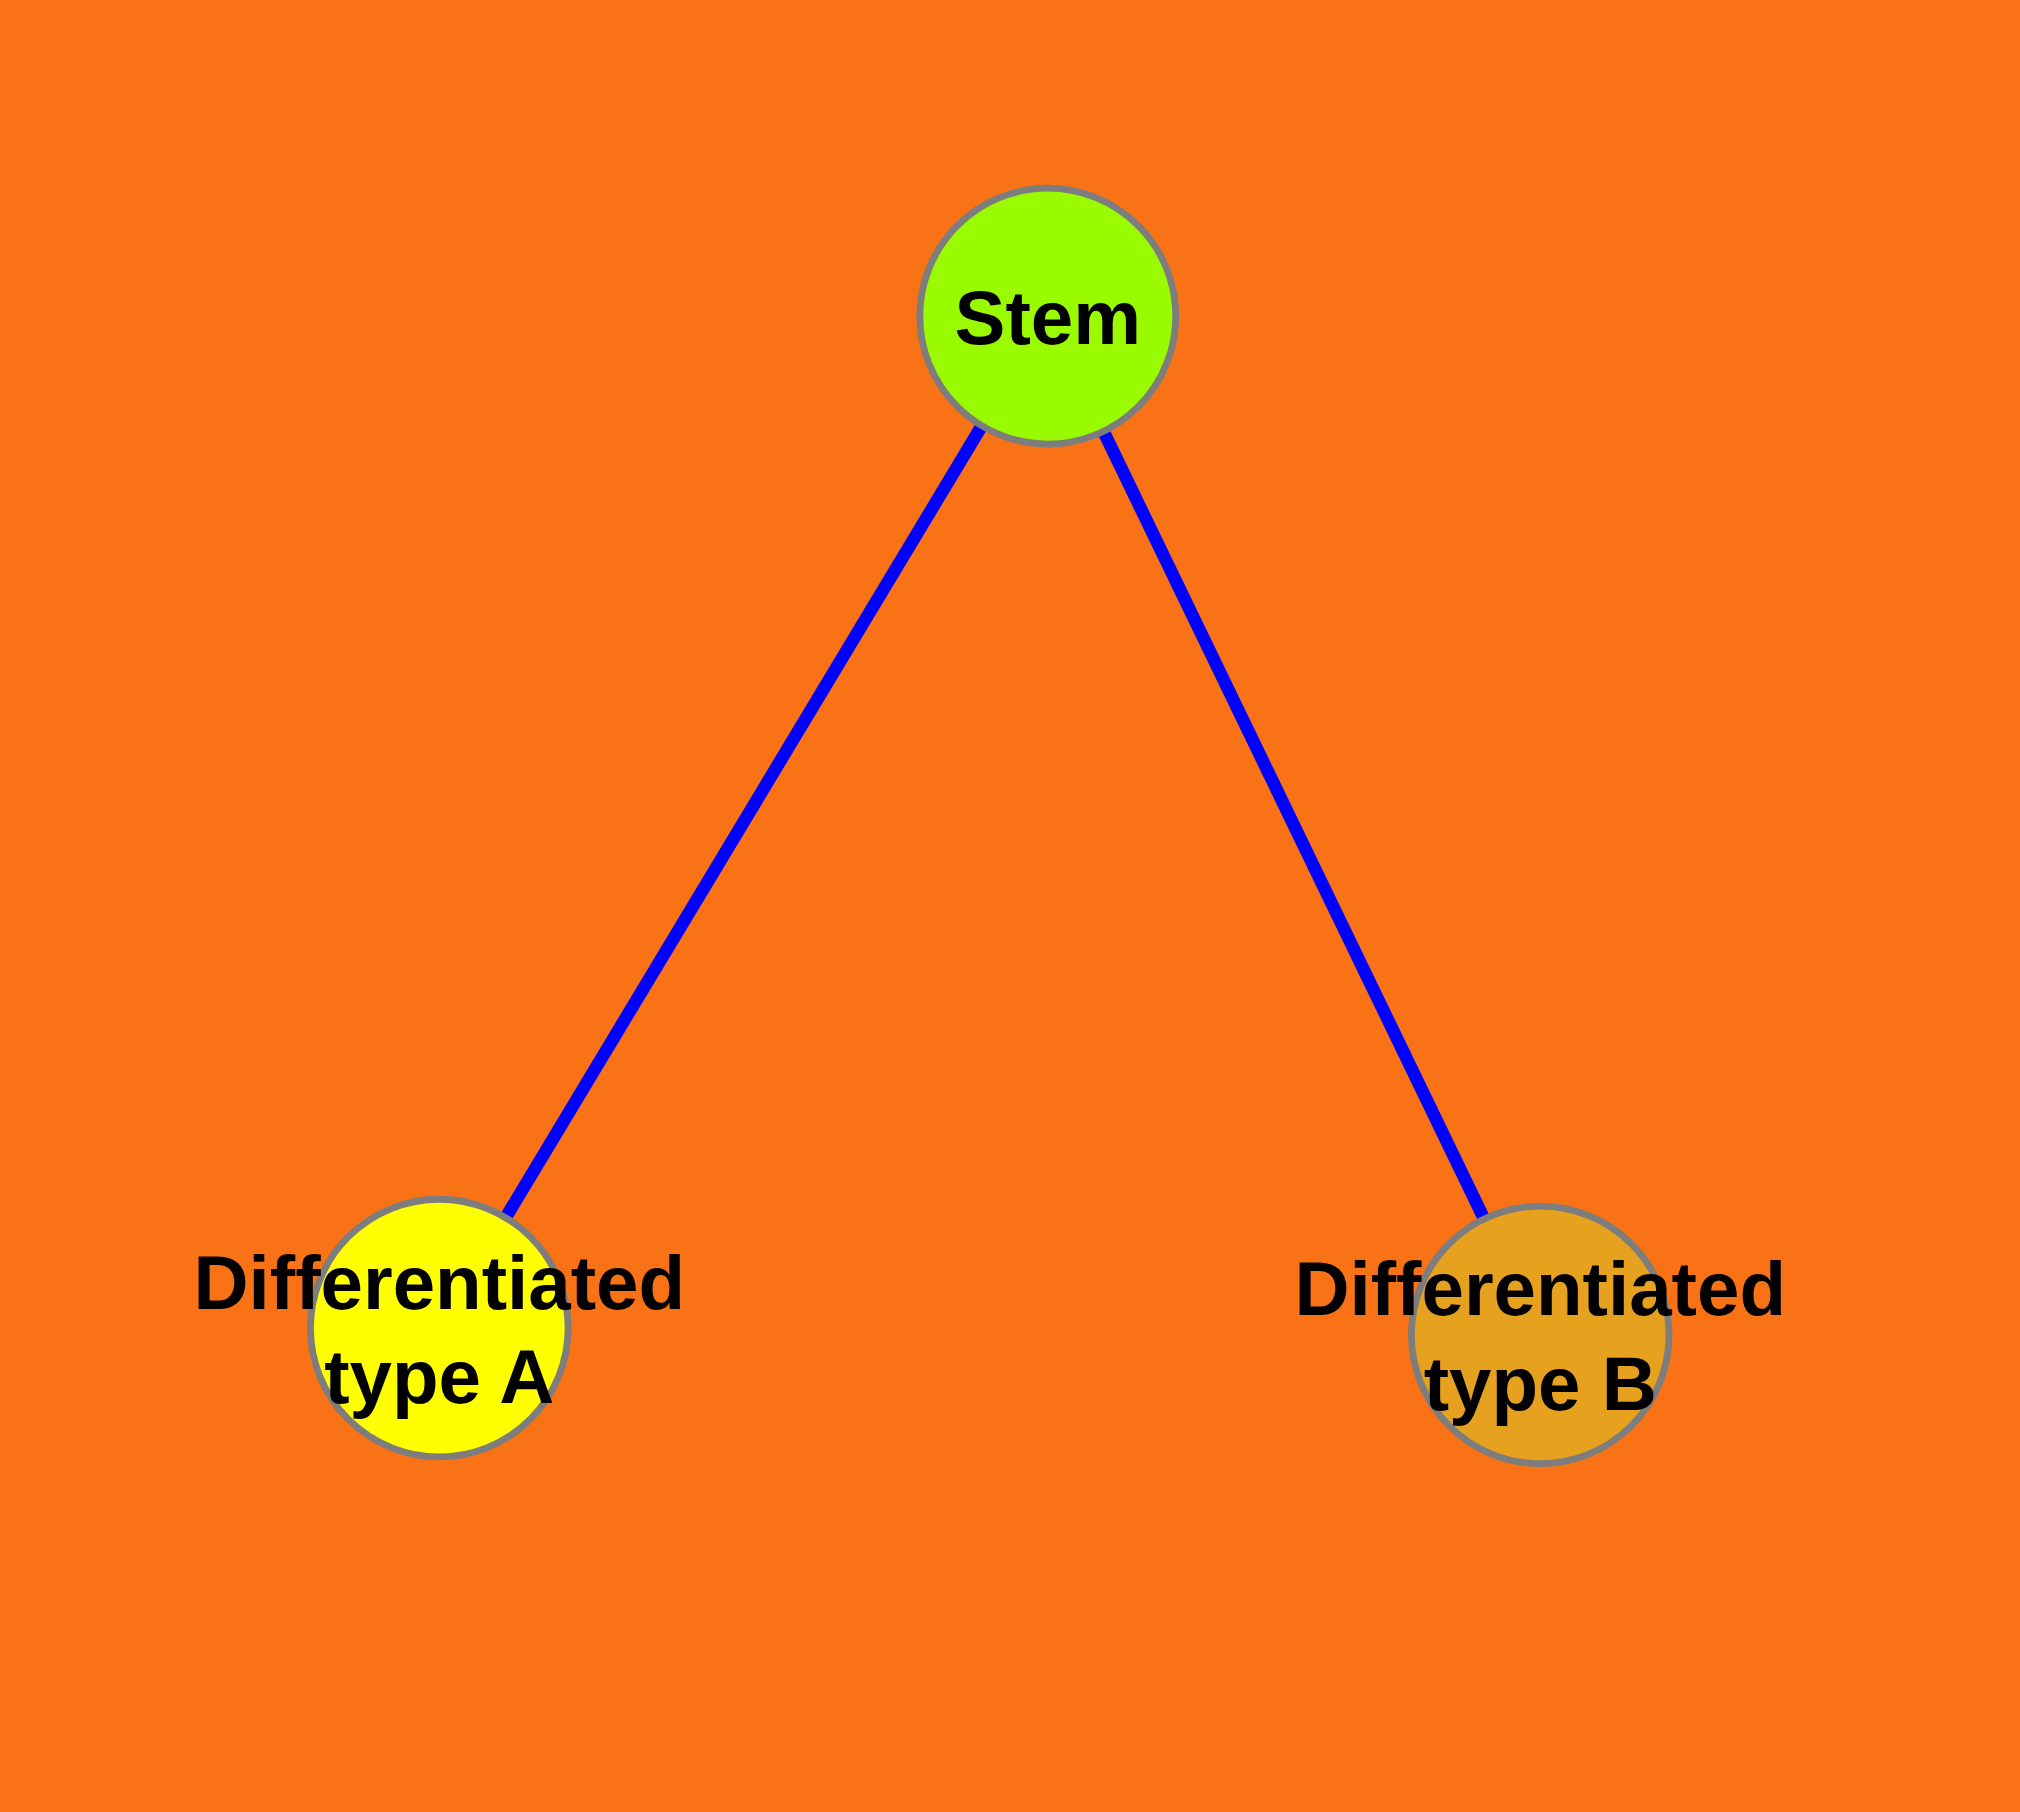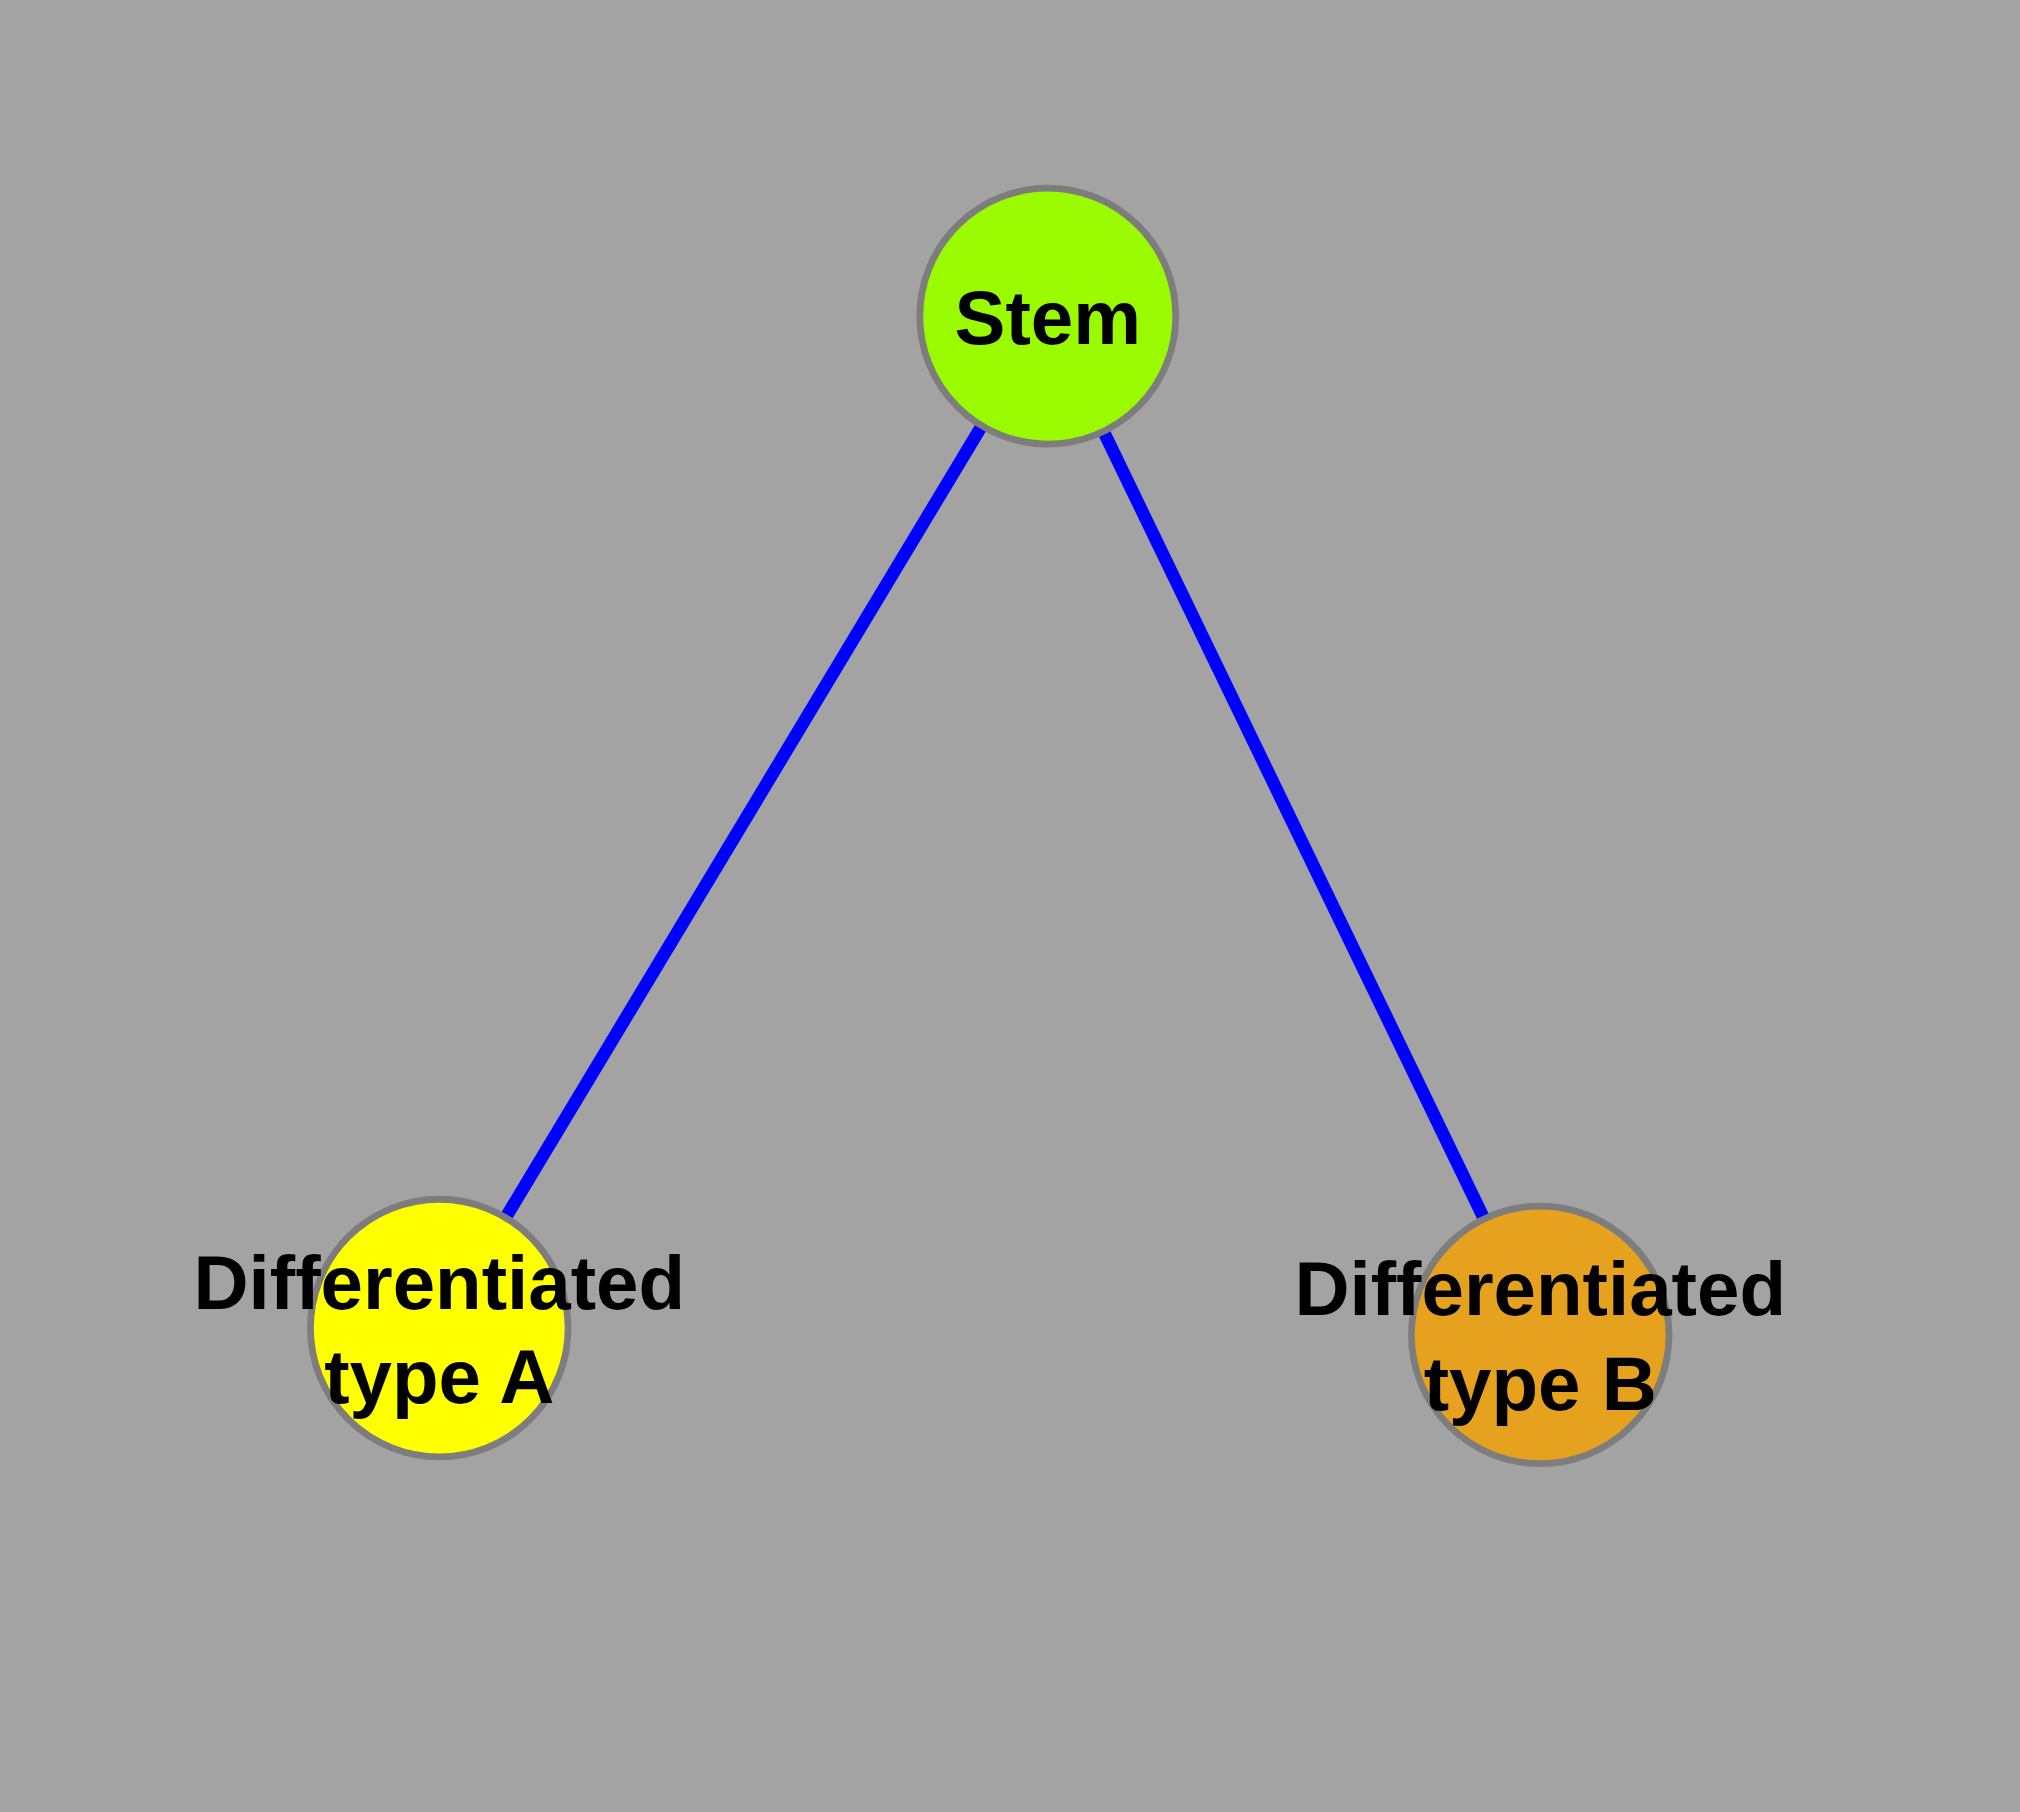--- a/index.html
+++ b/index.html
@@ -19,21 +19,21 @@
   }
   .node-label {
     font-family: "Liberation Sans", sans-serif;
     font-weight: bold;
     font-size: 90px;
   }
 </style>
 </head>
 <body>
 
-<div class="canvas" id="canvas" style="background: #a3a3a3;">
+<div class="canvas" id="canvas" style="background: #f97316;">
   <svg id="graph" viewBox="0 0 2384 2138" xmlns="http://www.w3.org/2000/svg">
     <g id="edges-layer">
         <line x1="1236" y1="373" x2="518" y2="1567" stroke="#0000FF" stroke-width="15"></line>
         <line x1="1236" y1="373" x2="1817" y2="1575" stroke="#0000FF" stroke-width="15"></line>
       </g>
     <g id="nodes-layer">
         <g>
           <circle cx="1236" cy="373" r="151" fill="#9AFA00" stroke="#7D7D7D" stroke-width="8"></circle>
           <text class="node-label" text-anchor="middle" x="1236" fill="#000000"><tspan x="1236" y="406">Stem</tspan></text>
         </g>

